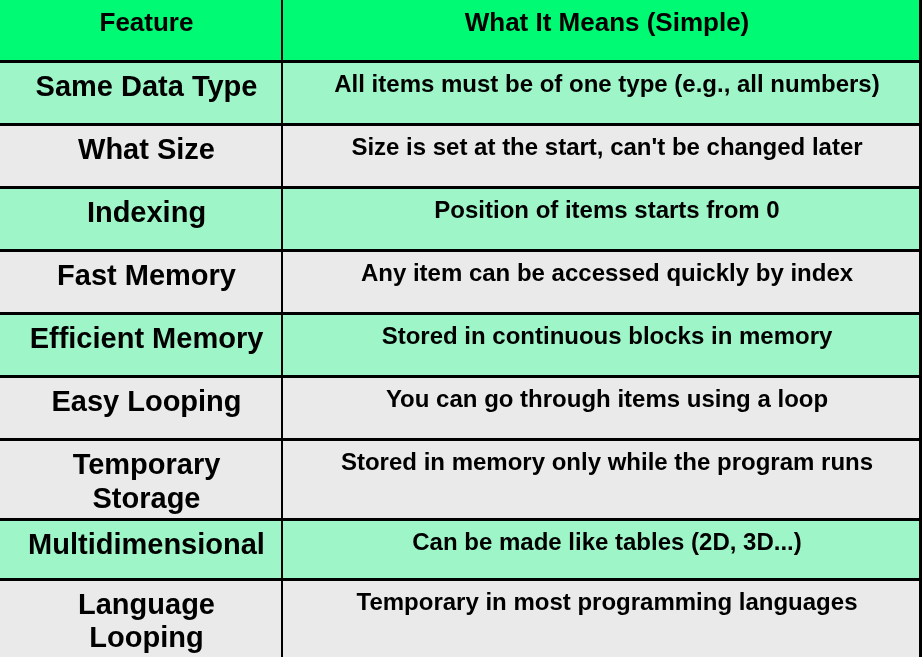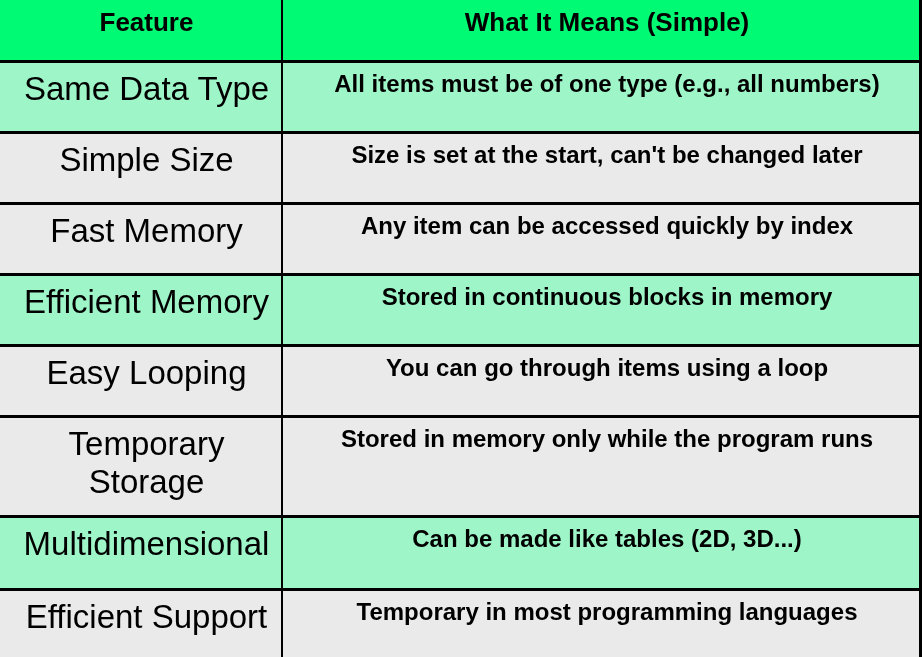--- a/index.html
+++ b/index.html
@@ -32,22 +32,22 @@
     border-right: 2px solid #000;
   }
   tbody td { border-top: 3px solid #000; }
   thead th {
     background: var(--header-bg, #00fa73);
     font-weight: bold;
     font-size: 26px;
     padding-top: 8px;
   }
   td.feature-cell {
-    font-weight: normal;
-    font-size: 33px;
+    font-weight: bold;
+    font-size: 29px;
   }
   td.meaning-cell {
     font-weight: bold;
     font-size: 24px;
   }
   tbody tr.row-mint td { background: var(--row-mint, #9ef6c8); }
   tbody tr.row-gray td { background: var(--row-gray, #eaeaea); }
   thead tr { height: 61px; }
   tbody tr { height: 61px; }
   tbody tr:nth-child(7)  { height: 62px; }
@@ -64,22 +64,26 @@
       <th>Feature</th>
       <th>What It Means (Simple)</th>
     </tr>
   </thead>
   <tbody>
   <tr class="row-mint">
         <td class="feature-cell">Same Data Type</td>
         <td class="meaning-cell">All items must be of one type (e.g., all numbers)</td>
       </tr>
       <tr class="row-gray">
-        <td class="feature-cell">Simple Size</td>
+        <td class="feature-cell">What Size</td>
         <td class="meaning-cell">Size is set at the start, can't be changed later</td>
+      </tr>
+      <tr class="row-mint">
+        <td class="feature-cell">Indexing</td>
+        <td class="meaning-cell">Position of items starts from 0</td>
       </tr>
       <tr class="row-gray">
         <td class="feature-cell">Fast Memory</td>
         <td class="meaning-cell">Any item can be accessed quickly by index</td>
       </tr>
       <tr class="row-mint">
         <td class="feature-cell">Efficient Memory</td>
         <td class="meaning-cell">Stored in continuous blocks in memory</td>
       </tr>
       <tr class="row-gray">
@@ -88,17 +92,17 @@
       </tr>
       <tr class="row-gray">
         <td class="feature-cell">Temporary Storage</td>
         <td class="meaning-cell">Stored in memory only while the program runs</td>
       </tr>
       <tr class="row-mint">
         <td class="feature-cell">Multidimensional</td>
         <td class="meaning-cell">Can be made like tables (2D, 3D...)</td>
       </tr>
       <tr class="row-gray">
-        <td class="feature-cell">Efficient Support</td>
+        <td class="feature-cell">Language Looping</td>
         <td class="meaning-cell">Temporary in most programming languages</td>
       </tr>
     </tbody>
 </table>
 
 </body></html>

